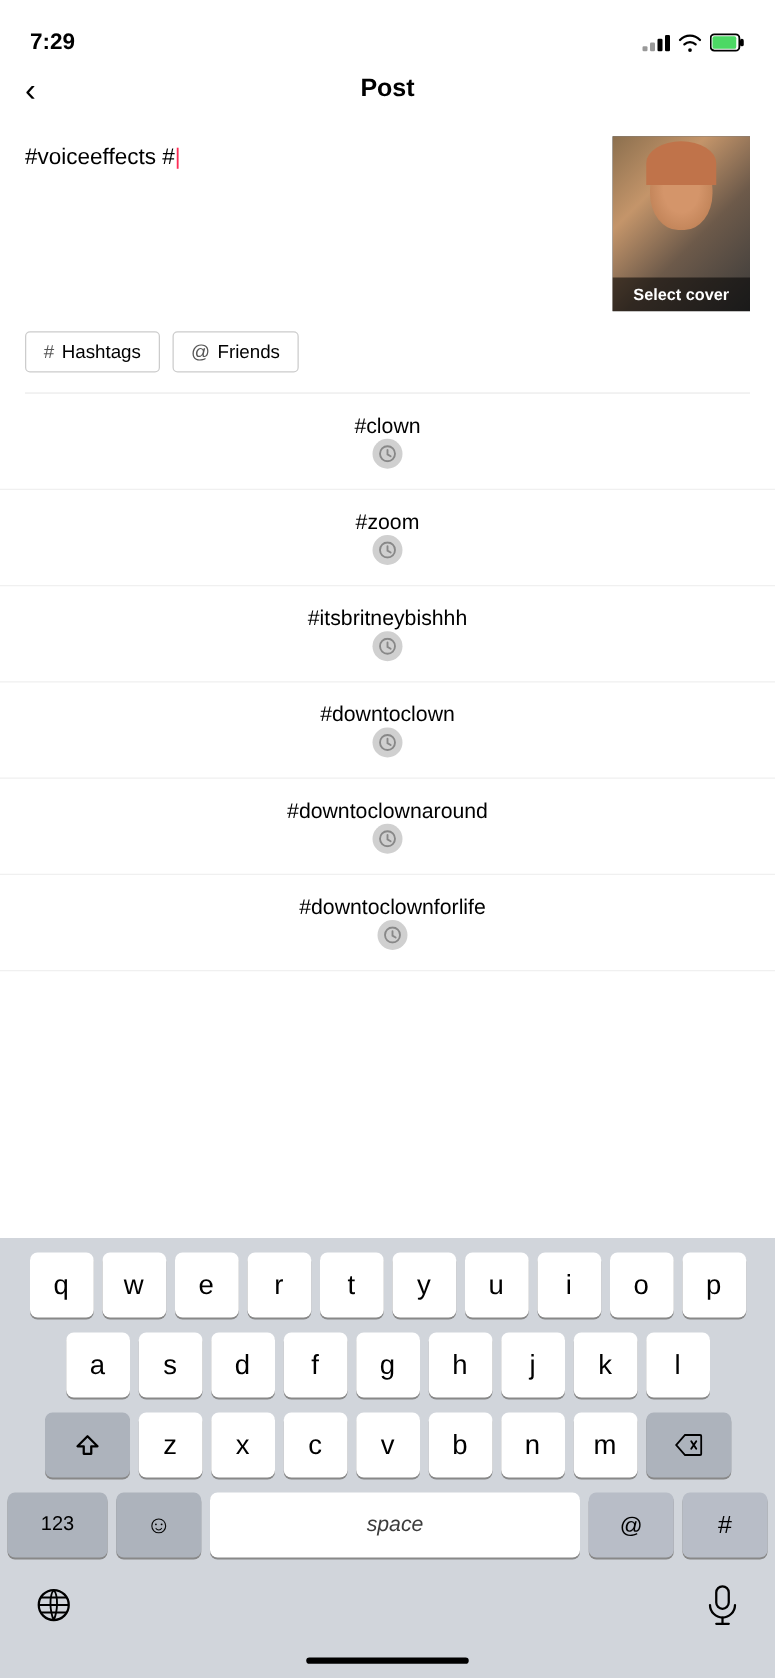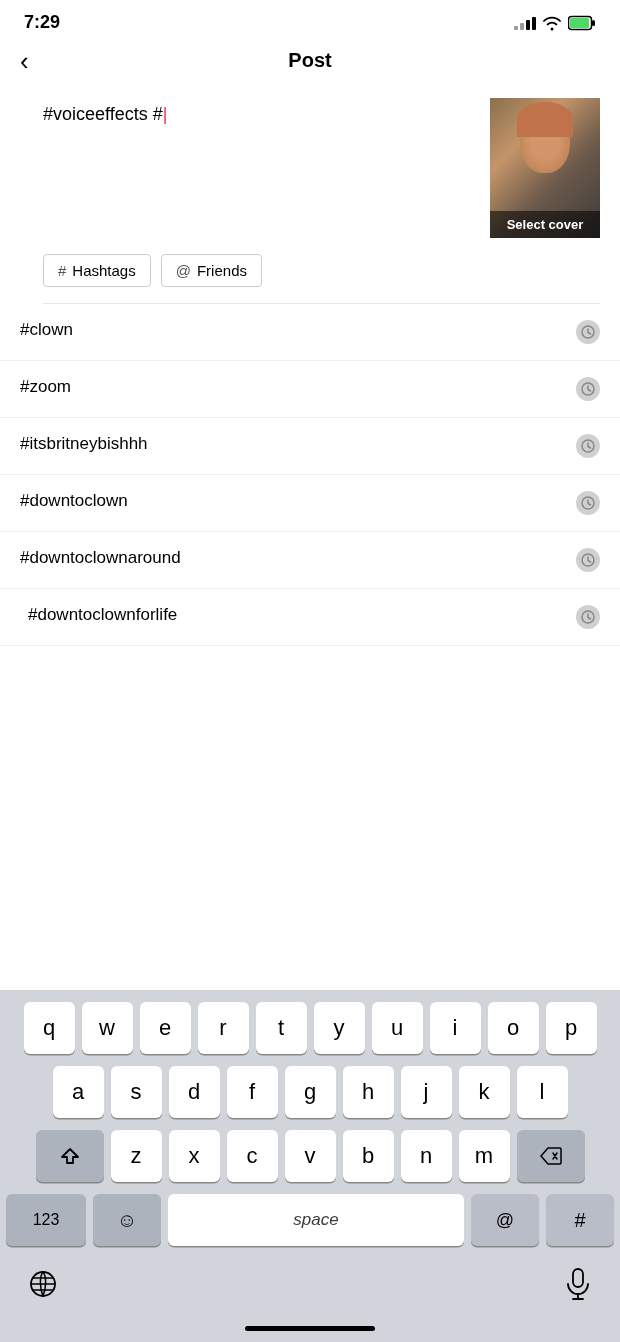--- a/index.html
+++ b/index.html
@@ -10,21 +10,21 @@
       width: 620px;
       min-height: 1342px;
       overflow-x: hidden;
     }
 
     
     .status-bar {
       display: flex;
       justify-content: space-between;
       align-items: center;
-      padding: 12px 24px 6px;
+      padding: 23px 24px 6px;
       background: #fff;
     }
     .status-time {
       font-size: 18px;
       font-weight: 600;
       color: #000;
     }
     .status-icons {
       display: flex;
       align-items: center;
@@ -62,21 +62,20 @@
     .header-title {
       font-size: 20px;
       font-weight: 700;
       color: #000;
     }
 
     
     .content-area {
       padding: 16px 20px 0;
       background: #fff;
-      margin-left: 23px;
     }
 
     
     .caption-row {
       display: flex;
       align-items: flex-start;
       justify-content: space-between;
       margin-bottom: 16px;
     }
     .caption-text {
@@ -173,24 +172,26 @@
       background: #e8e8e8;
       margin: 16px 0 0;
     }
 
     
     .suggestions-list {
       background: #fff;
     }
     .suggestion-item {
       display: flex;
+      align-items: center;
       justify-content: space-between;
       padding: 16px 20px;
       border-bottom: 1px solid #f0f0f0;
       cursor: pointer;
+      flex-direction: column;
     }
     .suggestion-item:last-child {
       border-bottom: 1px solid #f0f0f0;
       padding-left: 28px;
     }
     .suggestion-text {
       font-size: 17px;
       color: #000;
     }
     .history-icon {

